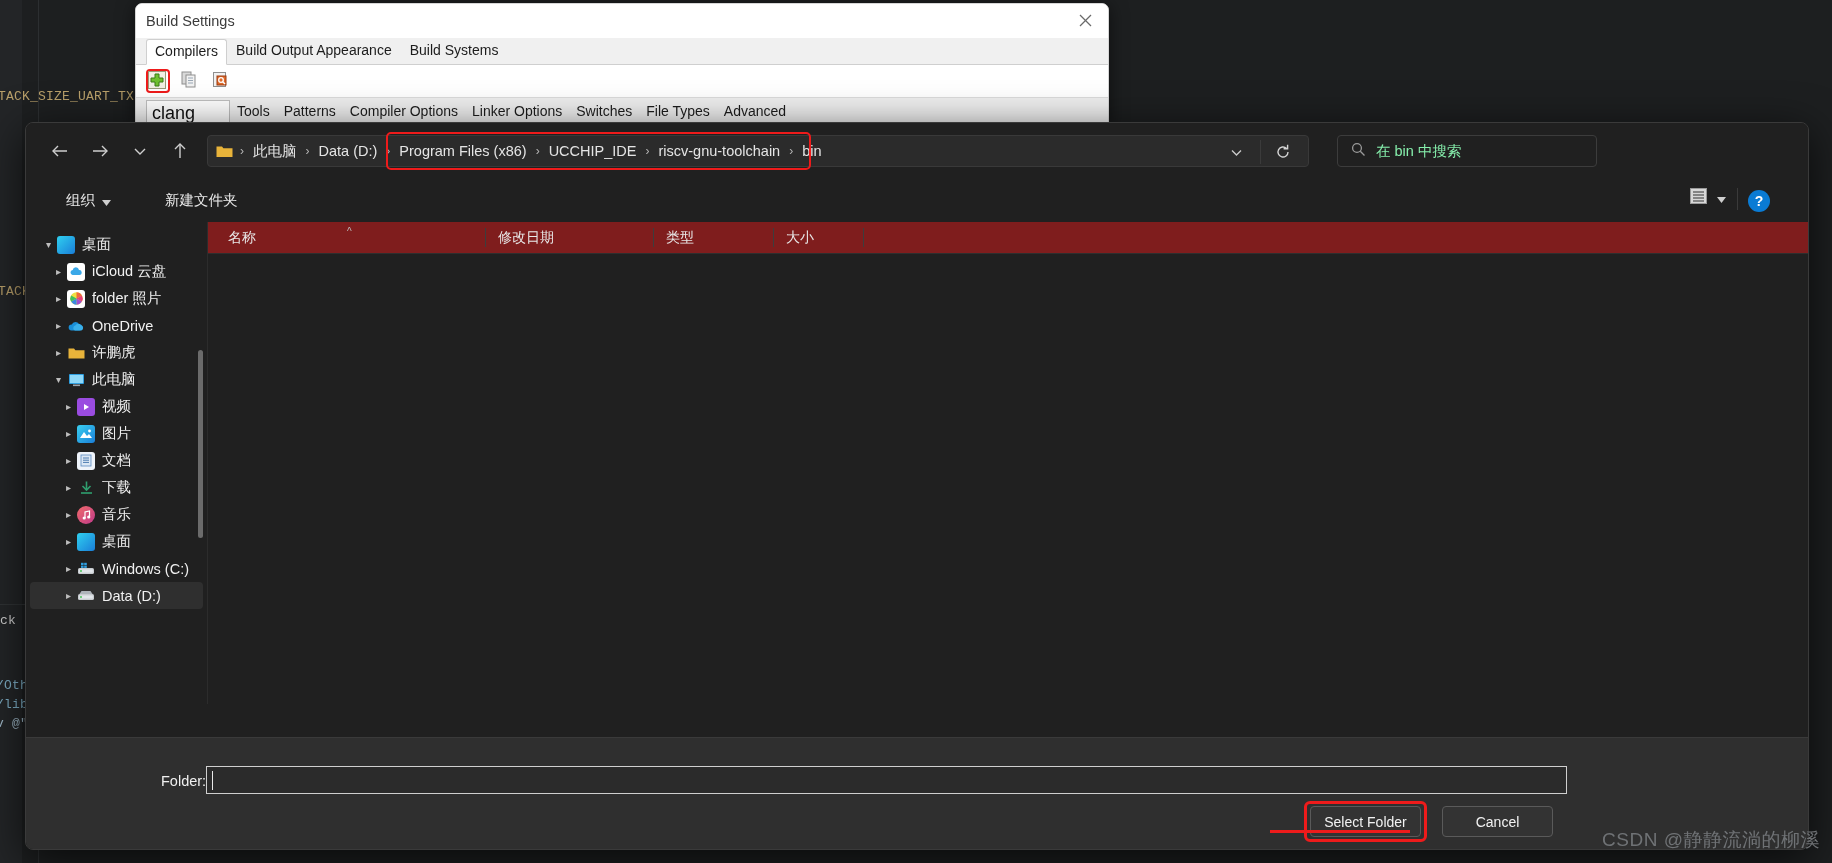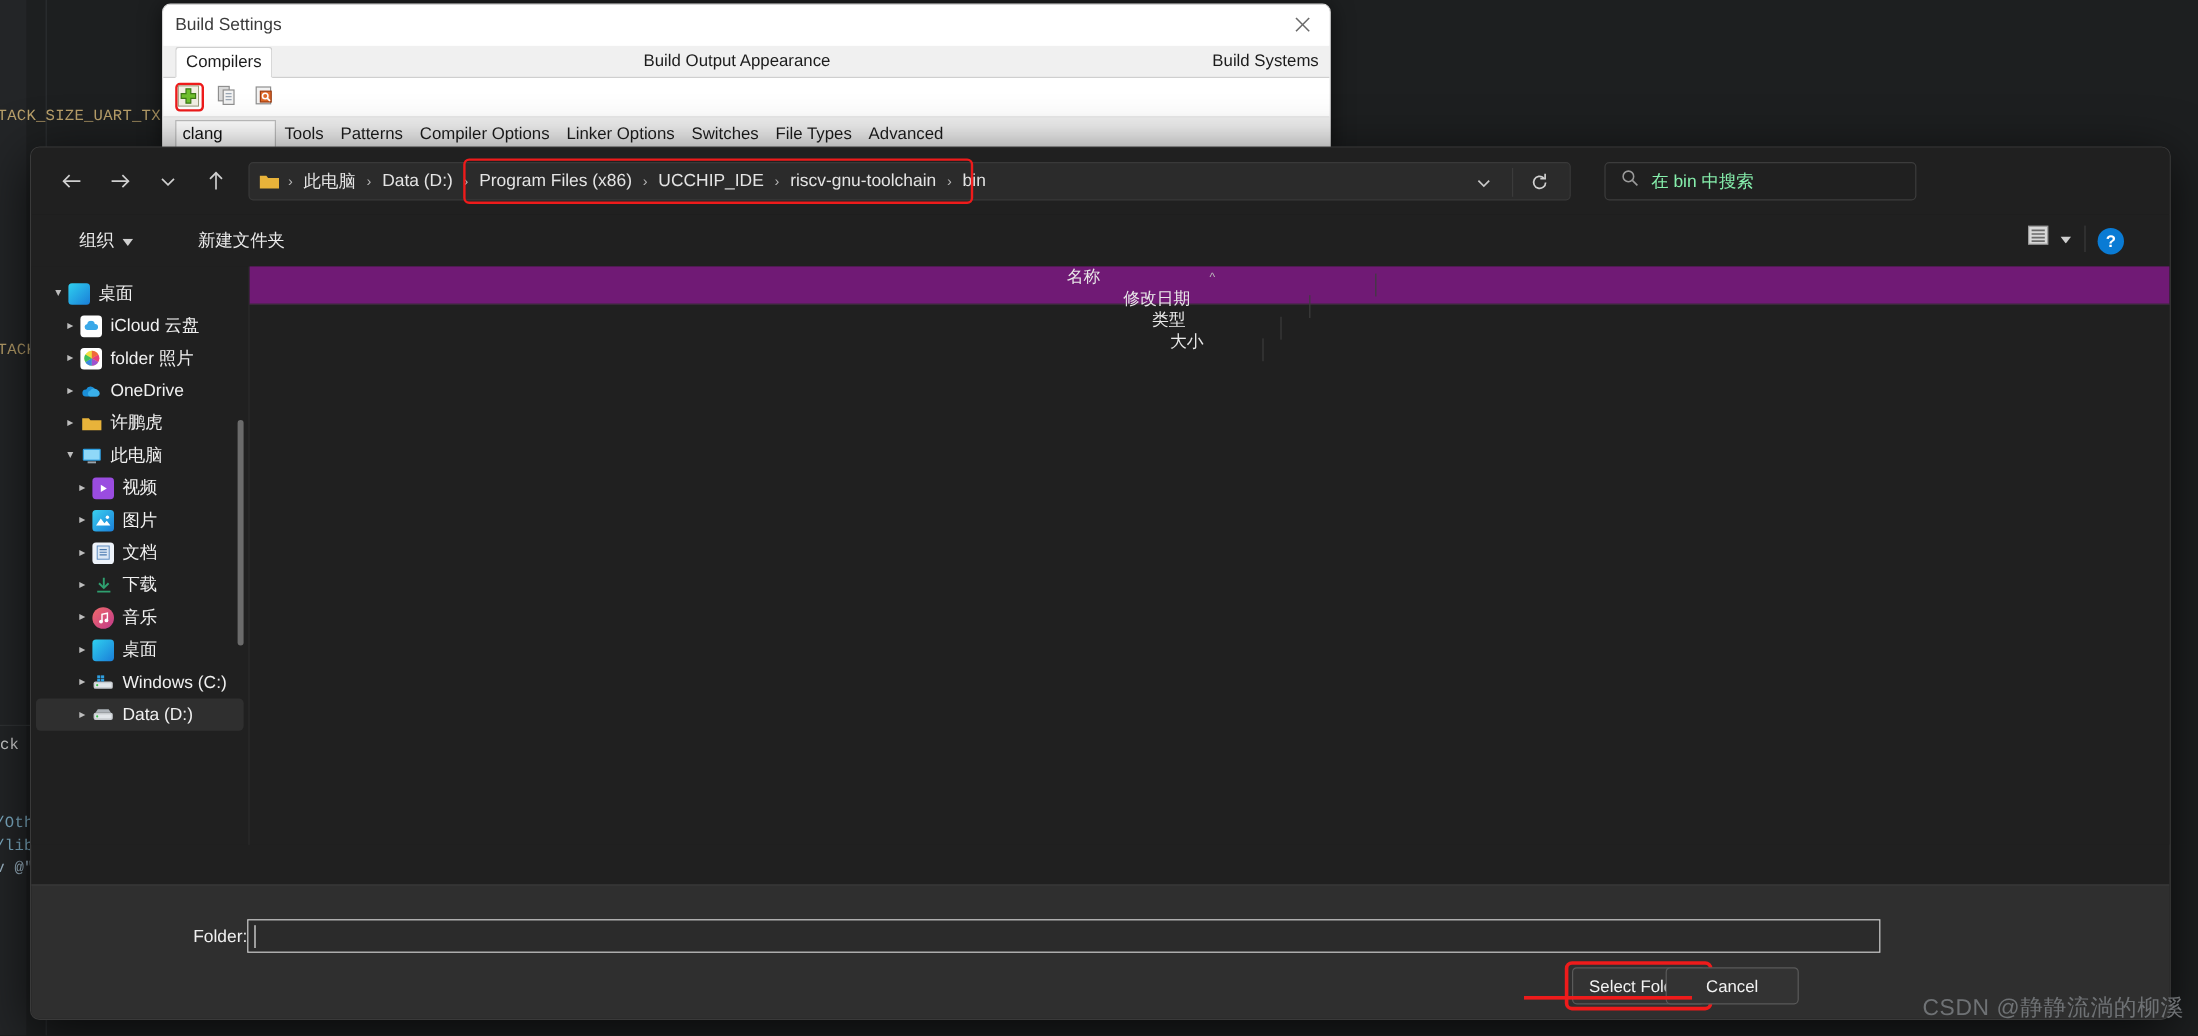--- a/index.html
+++ b/index.html
@@ -28,33 +28,33 @@
   #build-settings{
     position:absolute;left:135px;top:3px;width:972px;height:120px;
     background:#ffffff;border:1px solid #d6d6d6;border-top-left-radius:7px;border-top-right-radius:7px;
     box-shadow:0 2px 18px rgba(0,0,0,.55);overflow:hidden;
   }
   #bs-titlebar{height:34px;background:#ffffff;position:relative;}
   #bs-title{position:absolute;left:10px;top:9px;font-size:14.5px;color:#3b3b3b;}
   #bs-close{position:absolute;right:0;top:0;width:46px;height:32px;display:flex;
     align-items:center;justify-content:center;color:#6a6a6a;font-size:16px;}
   #bs-tabstrip{height:27px;background:#f0f0f0;border-bottom:1px solid #cfcfcf;
-    display:flex;align-items:flex-end;padding-left:10px;box-sizing:border-box;justify-content:space-between;}
+    display:flex;align-items:flex-end;padding-left:10px;box-sizing:border-box;}
   .bs-tab{font-size:14px;color:#1c1c1c;padding:3px 8px 4px 8px;border:1px solid transparent;
     line-height:17px;}
   .bs-tab.active{background:#ffffff;border:1px solid #cfcfcf;border-bottom:1px solid #ffffff;
     margin-bottom:-1px;border-top-left-radius:3px;border-top-right-radius:3px;}
   #bs-toolbar{height:32px;background:#ffffff;display:flex;align-items:center;padding-left:10px;gap:11px;
     border-bottom:1px solid #dcdcdc;}
   .tb-ico{width:20px;height:20px;position:relative;}
   #tb-add-wrap{width:24px;height:24px;border:2px solid #ee1b1b;border-radius:4px;
     display:flex;align-items:center;justify-content:center;box-sizing:border-box;}
   #bs-lowerstrip{height:26px;background:#f0f0f0;display:flex;align-items:flex-end;padding-left:10px;}
   #bs-combo{width:84px;height:24px;background:#ffffff;border:1px solid #bfbfbf;
-    font-size:14px;color:#111;padding:2px 5px;box-sizing:border-box;}
+    font-size:18px;color:#111;padding:2px 5px;box-sizing:border-box;}
   .bs-subtab{font-size:14px;color:#1c1c1c;padding:3px 7px 4px 7px;line-height:17px;}
 
   
   #file-dialog{
     position:absolute;left:25px;top:122px;width:1782px;height:726px;
     background:#202020;border:1px solid #3a3a3a;border-radius:8px;overflow:hidden;
     box-shadow:0 10px 44px rgba(0,0,0,.7);
   }
   #fd-titlebar{height:34px;background:#0c0c0c;position:relative;display:flex;align-items:center;}
   #fd-appicon{position:absolute;left:17px;top:10px;width:15px;height:14px;}
@@ -117,22 +117,22 @@
   .chev.open{font-size:10px;}
   .tico{width:18px;height:18px;margin-right:7px;border-radius:3px;flex:0 0 18px;
     display:flex;align-items:center;justify-content:center;font-size:11px;}
   .tlabel{white-space:nowrap;}
   .lvl1{padding-left:10px;}
   .lvl2{padding-left:20px;}
   .lvl3{padding-left:30px;}
   #sb-scroll{position:absolute;right:4px;top:128px;width:5px;height:188px;background:#6b6b6b;border-radius:3px;}
 
   #fd-filepane{flex:1;position:relative;}
-  #fd-colheader{height:31px;background:#701a75;display:flex;align-items:center;
-    border-bottom:1px solid #2e2e2e;position:relative;flex-direction:column;}
+  #fd-colheader{height:31px;background:#7f1d1d;display:flex;align-items:center;
+    border-bottom:1px solid #2e2e2e;position:relative;}
   .colh{font-size:14px;color:#e8e8e8;position:relative;height:31px;display:flex;align-items:center;
     box-sizing:border-box;}
   .colh .cdiv{position:absolute;right:0;top:6px;width:1px;height:19px;background:#3d3d3d;}
   #col-name{width:278px;padding-left:20px;}
   #col-date{width:168px;padding-left:12px;}
   #col-type{width:120px;padding-left:12px;}
   #col-size{width:90px;padding-left:12px;}
   #sortcaret{position:absolute;left:139px;top:4px;color:#bdbdbd;font-size:10px;}
   #emptymsg{position:absolute;left:0;right:0;top:52px;text-align:center;font-size:14.5px;color:#ededed;}
 
@@ -141,21 +141,21 @@
     border-top:1px solid #3a3a3a;}
   #folder-label{position:absolute;left:135px;top:35px;font-size:14.5px;color:#f0f0f0;}
   #folder-input{position:absolute;left:180px;top:28px;width:1361px;height:28px;
     background:#2b2b2b;border:1px solid #cfcfcf;box-sizing:border-box;}
   #folder-caret{position:absolute;left:5px;top:4px;width:1px;height:19px;background:#e8e8e8;}
   #btn-select{position:absolute;left:1284px;top:68px;width:111px;height:31px;
     background:#333333;border:1px solid #5a5a5a;border-radius:4px;color:#f2f2f2;font-size:14px;
     display:flex;align-items:center;justify-content:center;box-sizing:border-box;}
   #btn-select-hl{position:absolute;left:1278px;top:63px;width:123px;height:41px;
     border:3px solid #ee1b1b;border-radius:6px;box-sizing:border-box;pointer-events:none;}
-  #btn-cancel{position:absolute;left:1362px;top:68px;width:111px;height:31px;
+  #btn-cancel{position:absolute;left:1416px;top:68px;width:111px;height:31px;
     background:#333333;border:1px solid #5a5a5a;border-radius:4px;color:#f2f2f2;font-size:14px;
     display:flex;align-items:center;justify-content:center;box-sizing:border-box;}
 
   
   #watermark{position:absolute;right:12px;bottom:10px;font-size:19px;color:#6f7275;
     letter-spacing:.5px;white-space:nowrap;}
   
   #hl-stroke{position:absolute;left:1270px;top:830px;width:140px;height:3px;background:#ee1b1b;}
 </style>
 </head>

